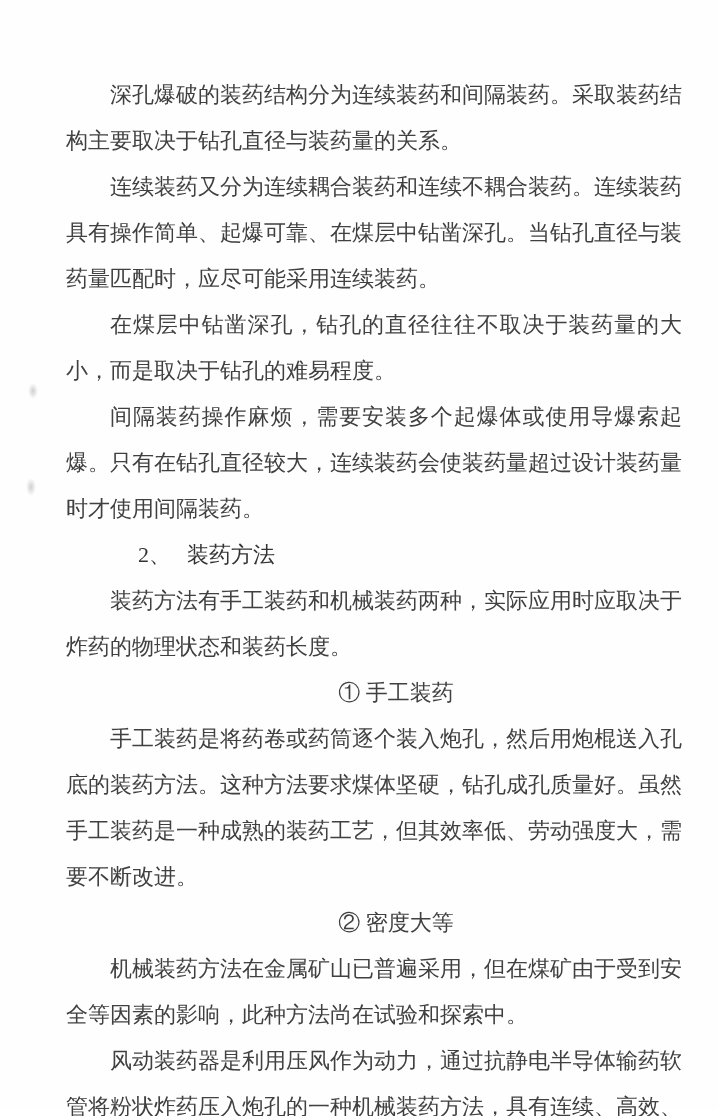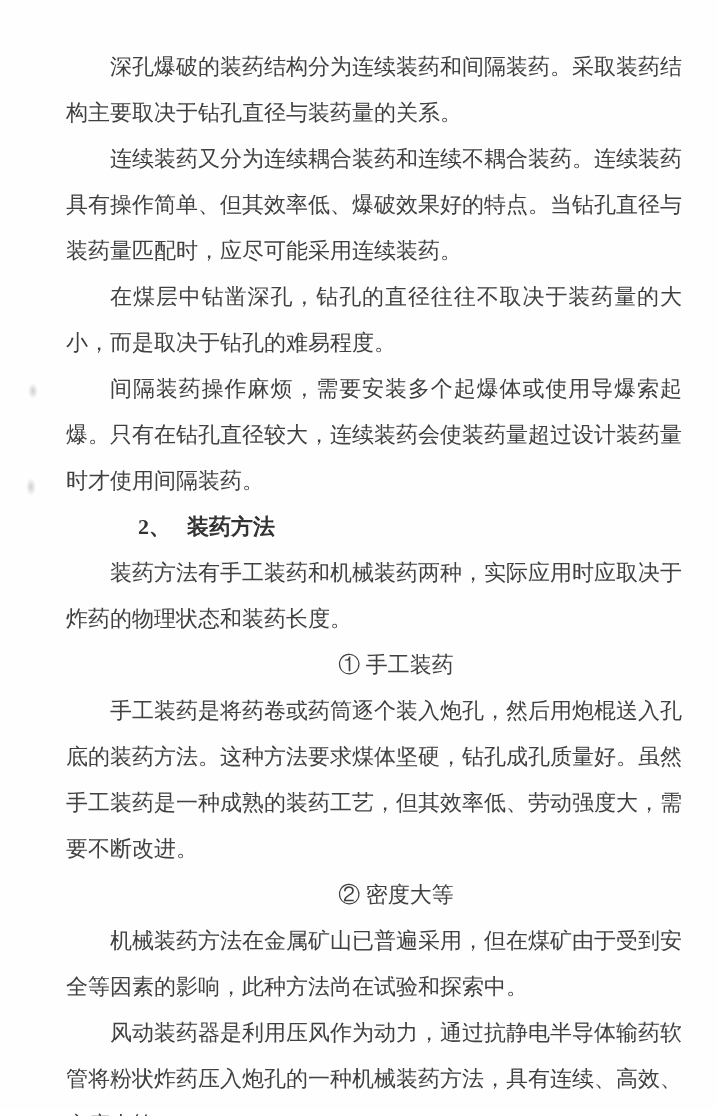--- a/index.html
+++ b/index.html
@@ -10,21 +10,21 @@
   body {
     width: 718px;
     height: 1116px;
     overflow: hidden;
     position: relative;
   }
   .page {
     box-sizing: border-box;
     width: 718px;
     height: 1109px;
-    padding: 44px 36px 0 66px;
+    padding: 72px 36px 0 66px;
     background: #fefefe;
     font-family: "Liberation Serif", "DejaVu Serif", serif;
     font-size: 22px;
     line-height: 46px;
     color: #404040;
     text-align: justify;
     position: relative;
   }
   p.para {
     margin: 0;
@@ -34,21 +34,21 @@
   p.subhead {
     margin: 0;
     text-indent: 2em;
     text-align: center;
   }
   h2.heading {
     margin: 0;
     padding-left: 72px;
     font-size: 22px;
     line-height: 46px;
-    font-weight: bold;
+    font-weight: normal;
     color: #333333;
     text-align: left;
   }
   h2.heading .h-num {
     margin-right: 16px;
   }
   
   .smudge {
     position: absolute;
     background: radial-gradient(ellipse at center, rgba(120,120,120,0.35), rgba(120,120,120,0) 70%);
@@ -57,21 +57,21 @@
   .smudge-1 { left: 28px; top: 383px; width: 10px; height: 16px; }
   .smudge-2 { left: 26px; top: 478px; width: 10px; height: 18px; }
 </style>
 </head>
 <body>
 
 <main class="page">
 
   <p class="para">深孔爆破的装药结构分为连续装药和间隔装药。采取装药结构主要取决于钻孔直径与装药量的关系。</p>
 
-  <p class="para">连续装药又分为连续耦合装药和连续不耦合装药。连续装药具有操作简单、但其效率低、爆破效果好的特点。当钻孔直径与装药量匹配时，应尽可能采用连续装药。</p>
+  <p class="para">连续装药又分为连续耦合装药和连续不耦合装药。连续装药具有操作简单、起爆可靠、在煤层中钻凿深孔。当钻孔直径与装药量匹配时，应尽可能采用连续装药。</p>
 
   <p class="para">在煤层中钻凿深孔，钻孔的直径往往不取决于装药量的大小，而是取决于钻孔的难易程度。</p>
 
   <p class="para">间隔装药操作麻烦，需要安装多个起爆体或使用导爆索起爆。只有在钻孔直径较大，连续装药会使装药量超过设计装药量时才使用间隔装药。</p>
 
   <h2 class="heading">
     <span class="h-num">2、</span><span class="h-title">装药方法</span>
   </h2>
 
   <p class="para">装药方法有手工装药和机械装药两种，实际应用时应取决于炸药的物理状态和装药长度。</p>

